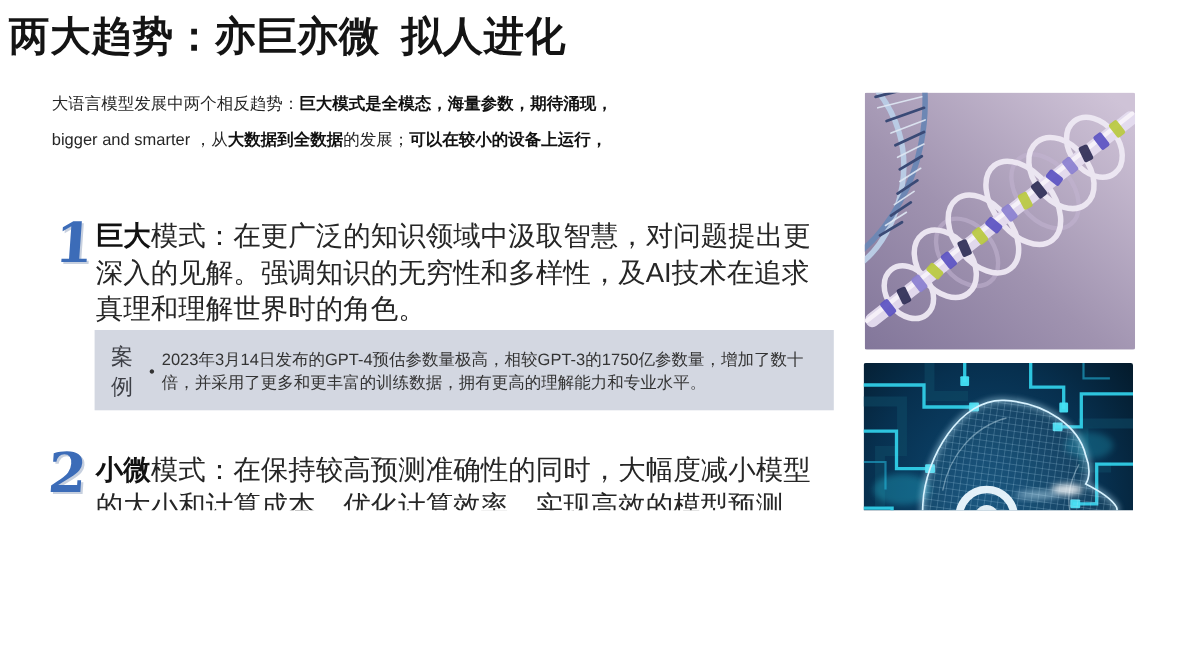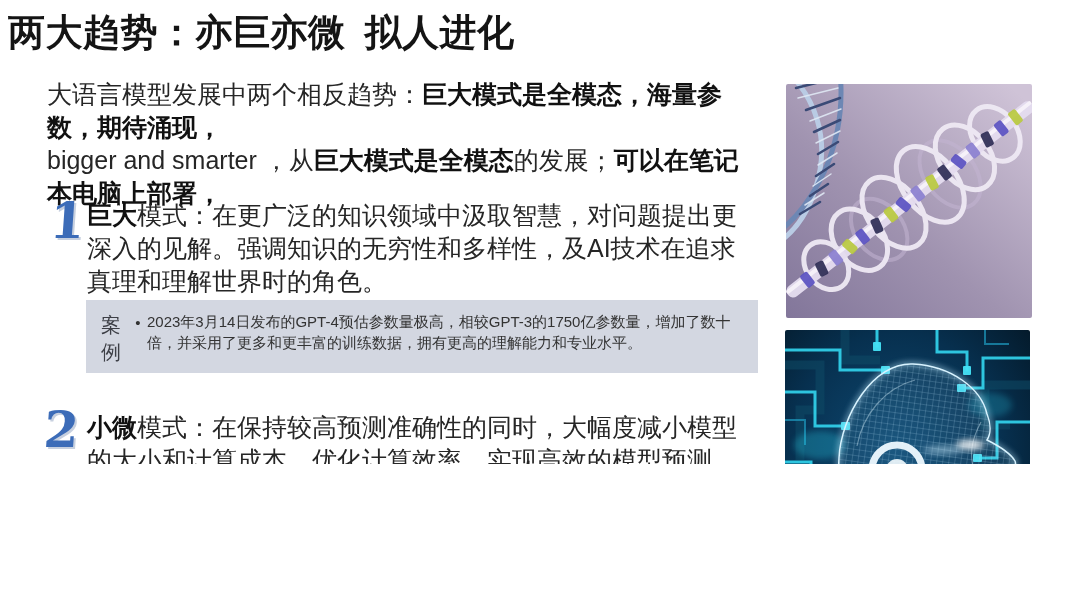--- a/index.html
+++ b/index.html
@@ -15,21 +15,21 @@
   .slide{position:relative;width:1080px;height:464px;background:#fff;overflow:hidden;}
 
   .title{
     position:absolute;left:8px;top:8px;
     font-size:37px;font-weight:900;color:var(--title-text);
     letter-spacing:0.5px;white-space:nowrap;
   }
 
   .intro{
     position:absolute;left:47px;top:78px;width:705px;
-    font-size:25px;line-height:33px;color:var(--body-text);
+    font-size:15px;line-height:33px;color:var(--body-text);
   }
   .intro .line{display:block;}
   .b{font-weight:bold;color:#111;}
 
   .point-number{
     position:absolute;width:40px;
     font-family:"DejaVu Serif","Liberation Serif",serif;
     font-weight:bold;font-style:normal;
     font-size:50px;line-height:50px;color:var(--number-blue);
     transform:skewX(-4deg);
@@ -41,21 +41,21 @@
   .point-text{
     position:absolute;left:87px;width:672px;
     font-size:25px;line-height:33px;color:var(--body-text);
   }
   .point-text.p1{top:199px;}
   .point-text.p2{top:411px;}
 
   .case-box{
     position:absolute;left:86px;width:672px;
     background:var(--case-box-bg);
-    display:flex;align-items:flex-start;
+    display:flex;align-items:center;
   }
   .case-box.c1{top:300px;height:73px;padding:10px 14px 8px 15px;}
   .case-box.c2{top:500px;height:80px;padding:9px 14px 8px 15px;}
   .case-label{
     width:22px;flex:0 0 22px;
     font-size:20px;line-height:27px;color:#3d3f46;
     word-break:break-all;margin-top:2px;
   }
   .case-bullet{
     flex:0 0 18px;width:18px;text-align:center;
@@ -86,21 +86,21 @@
 </style>
 </head>
 <body>
 
 <div class="slide">
 
   <h1 class="title">两大趋势：亦巨亦微 拟人进化</h1>
 
   <div class="intro">
     <span class="line"><span>大语言模型发展中两个相反趋势：</span><span class="b">巨大模式是全模态，海量参数，期待涌现，</span></span>
-    <span class="line"><span>bigger and smarter ，从</span><span class="b">巨大模式是全模态</span><span>的发展；</span><span class="b">可以在笔记本电脑上部署，</span></span>
+    <span class="line"><span>bigger and smarter ，从</span><span class="b">大数据到全数据</span><span>的发展；</span><span class="b">可以在较小的设备上运行，</span></span>
   </div>
 
   <div class="point-number n1">1</div>
   <p class="point-text p1"><span class="b">巨大</span><span>模式：在更广泛的知识领域中汲取智慧，对问题提出更深入的见解。强调知识的无穷性和多样性，及AI技术在追求真理和理解世界时的角色。</span></p>
 
   <div class="case-box c1">
     <div class="case-label">案例</div>
     <div class="case-bullet">•</div>
     <p class="case-text">2023年3月14日发布的GPT-4预估参数量极高，相较GPT-3的1750亿参数量，增加了数十倍，并采用了更多和更丰富的训练数据，拥有更高的理解能力和专业水平。</p>
   </div>

